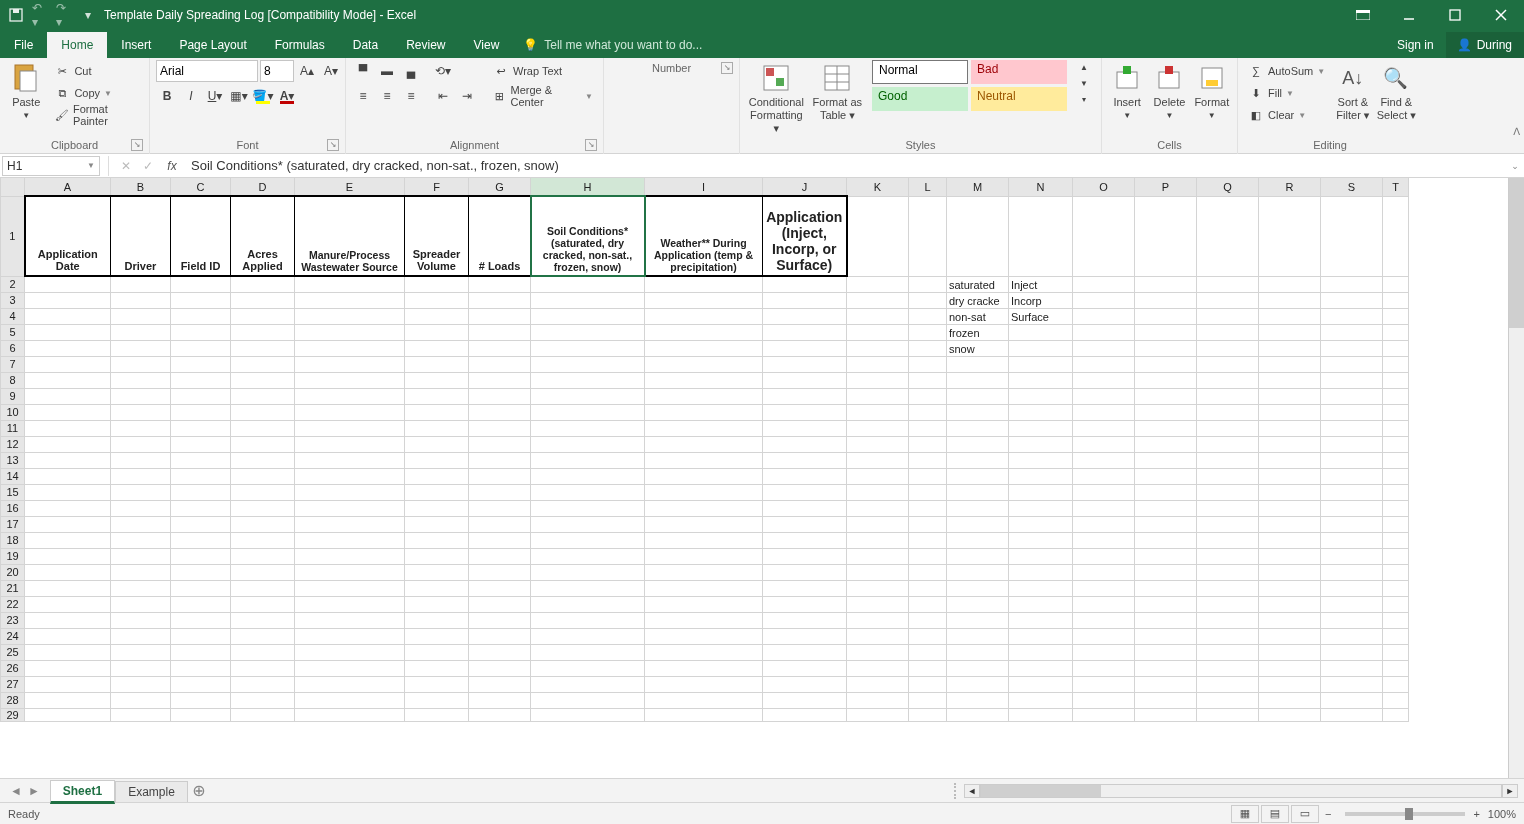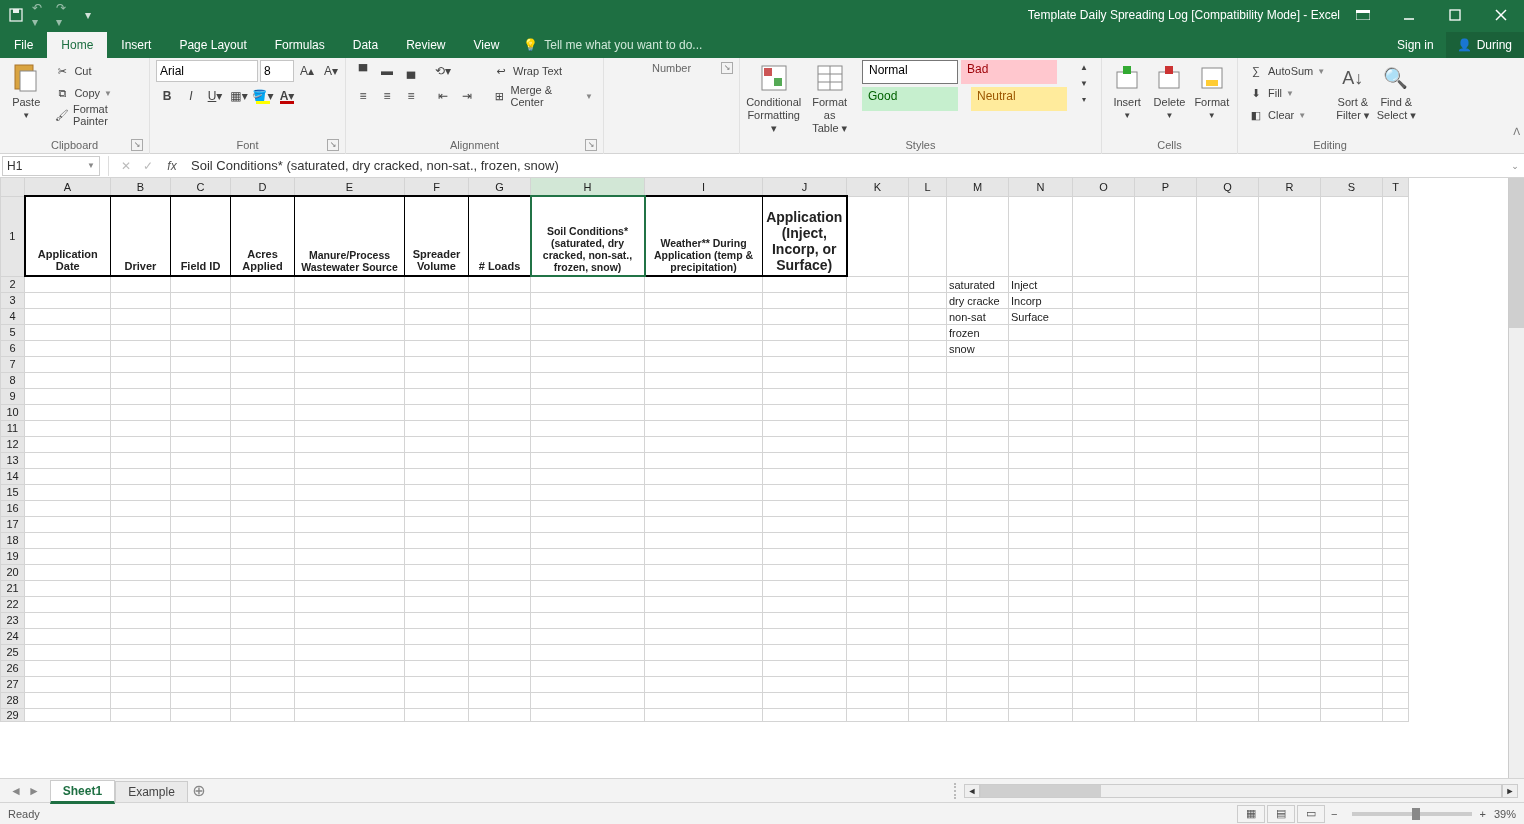--- a/index.html
+++ b/index.html
@@ -1,21 +1,21 @@
 <!DOCTYPE html>
 <html><head>
 <meta charset="utf-8">
 <style>
 * { margin: 0; padding: 0; box-sizing: border-box; font-family: "Segoe UI", Arial, sans-serif; }
 body { background: #fff; overflow: hidden; font-size: 12px; color: #333; width: 1524px; height: 824px; }
 
 .titlebar { background: #1e6f42; height: 30px; display: flex; align-items: center; color: #fff; font-size: 12px; }
 .titlebar .qat { display: flex; align-items: center; gap: 8px; padding: 0 8px; }
 .titlebar .qat .ic { width: 16px; height: 16px; display: flex; align-items: center; justify-content: center; opacity: .9; }
-.titlebar .title { flex: 1; text-align: right; }
+.titlebar .title { flex: 1; text-align: left; }
 .titlebar .winbtns { display: flex; }
 .titlebar .winbtns div { width: 46px; height: 30px; display: flex; align-items: center; justify-content: center; }
 
 .tabsbar { background: #1e6f42; height: 28px; display: flex; align-items: flex-end; color: #fff; font-size: 12px; }
 .tabsbar .tab { padding: 6px 14px; cursor: pointer; }
 .tabsbar .tab.active { background: #f3f3f3; color: #1e6f42; font-weight: 400; }
 .tabsbar .tell { display:flex; align-items:center; gap:6px; padding:6px 10px; color:#cfe7d8; }
 .tabsbar .spacer { flex:1; }
 .tabsbar .right { display:flex; align-items:center; }
 .tabsbar .right .signin { padding:6px 12px; }
@@ -264,21 +264,21 @@
             </svg>
           </span>
         <span>Format as</span>
         <span><span>Table</span> ▾</span>
       </div>
       <div class="col" style="gap:3px;margin-left:4px">
         <div style="display:flex;gap:3px">
           <div class="styleNormal">Normal</div>
           <div class="styleBad">Bad</div>
         </div>
-        <div style="display:flex;gap:13px">
+        <div style="display:flex;gap:3px">
           <div class="styleGood">Good</div>
           <div class="styleNeutral">Neutral</div>
         </div>
       </div>
       <div class="col" style="margin-left:2px;justify-content:center;gap:2px">
         <div class="sq" style="height:14px;font-size:8px">▲</div>
         <div class="sq" style="height:14px;font-size:8px">▼</div>
         <div class="sq" style="height:14px;font-size:8px">▾</div>
       </div>
     </div>
@@ -1093,14 +1093,14 @@
   <span>Ready</span>
   <div class="spacer"></div>
   <div class="viewbtn">▦</div>
   <div class="viewbtn">▤</div>
   <div class="viewbtn">▭</div>
   <span style="margin:0 6px">−</span>
   <div class="zoomslider">
       <div class="th"></div>
     </div>
   <span style="margin-right:8px">+</span>
-  <span>39%</span>
+  <span>100%</span>
 </div>
 
 </body></html>

